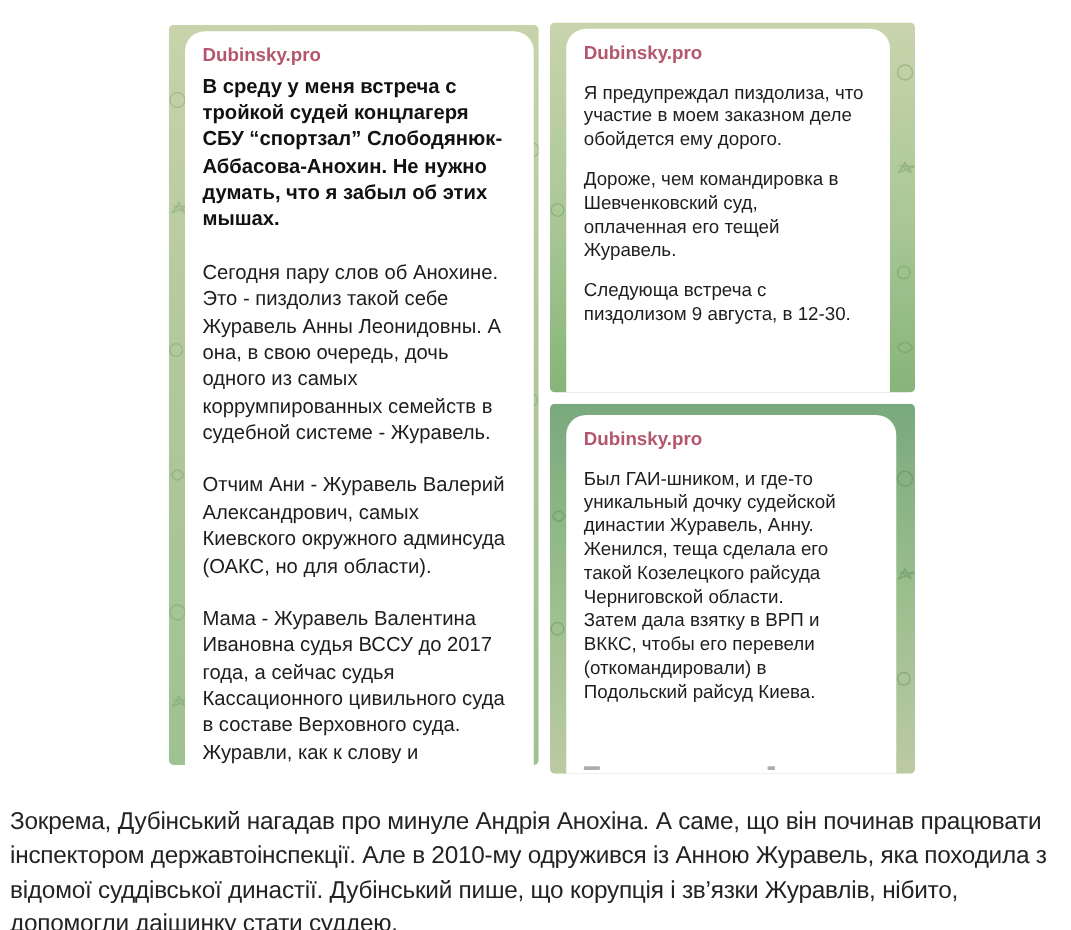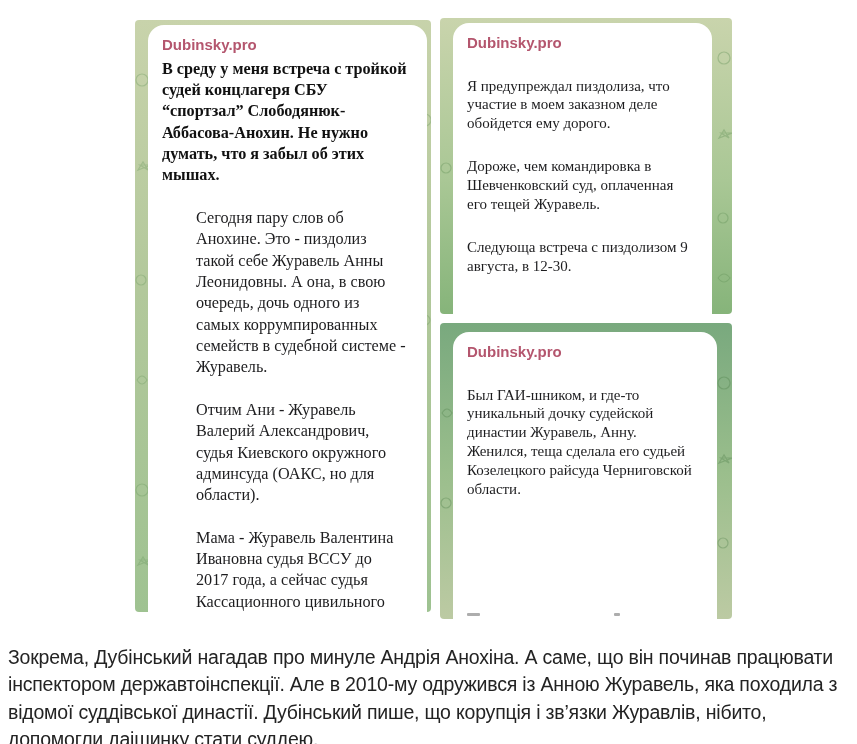--- a/index.html
+++ b/index.html
@@ -21,25 +21,25 @@
     position:absolute;background:#ffffff;border-radius:16px 16px 0 0;
     padding:8px 20px 12px 14px;box-sizing:border-box;
   }
   .bubble-left{left:13px;right:4px; top:5px;bottom:0;}
   .bubble-rt  {left:13px;right:20px;top:5px;bottom:0;}
   .bubble-rb  {left:13px;right:15px;top:9px;bottom:0;}
   .channel{
     font-weight:bold;color:#b4566e;font-size:15px;line-height:1.3;
     margin:2px 0 4px 0;letter-spacing:0;
   }
-  .para{margin:0;color:#1d1d1f;font-family:Liberation Serif, serif;}
+  .para{margin:0;color:#1d1d1f;}
   .card-left .para{font-size:16.2px;line-height:1.32;}
   .card-rt .para,.card-rb .para{font-size:15px;line-height:1.26;}
-  .card-left .gap{margin-top:21px;margin-left:34px;}
-  .card-rt .gap,.card-rb .gap{margin-top:24px;}
+  .card-left .gap{margin-top:21px;}
+  .card-rt .gap,.card-rb .gap{margin-top:13px;}
   .bold{font-weight:bold;color:#111111;}
   
   .cutoff{position:absolute;bottom:3px;left:14px;height:3px;width:200px;}
   .cutoff i{position:absolute;top:0;height:2.5px;background:#8a8a8a;opacity:.7;border-radius:1px;}
   .cutoff .f1{left:0;width:13px;}
   .cutoff .f2{left:147px;width:6px;}
   
   .caption{
     position:absolute;left:8px;top:644px;width:843px;margin:0;
     font-size:19.5px;line-height:1.4;color:#232323;letter-spacing:-0.2px;
@@ -62,21 +62,21 @@
             <path d="M3 545 l5 -8 5 8 -8 -5 h11 z"></path>
           <circle cx="290" cy="100" r="6"></circle>
             <circle cx="290" cy="300" r="5"></circle>
         </g>
       </svg>
     </div>
     <div class="bubble bubble-left">
       <div class="channel">Dubinsky.pro</div>
       <p class="para bold">В среду у меня встреча с тройкой судей концлагеря СБУ “спортзал” Слободянюк- Аббасова-Анохин. Не нужно думать, что я забыл об этих мышах.</p>
       <p class="para gap">Сегодня пару слов об Анохине. Это - пиздолиз такой себе Журавель Анны Леонидовны. А она, в свою очередь, дочь одного из самых коррумпированных семейств в судебной системе - Журавель.</p>
-      <p class="para gap">Отчим Ани - Журавель Валерий Александрович, судья Киевского окружного админсуда (ОАКС, но для области).</p>
+      <p class="para gap">Отчим Ани - Журавель Валерий Александрович, самых Киевского окружного админсуда (ОАКС, но для области).</p>
       <p class="para gap">Мама - Журавель Валентина Ивановна судья ВССУ до 2017 года, а сейчас судья Кассационного цивильного суда в составе Верховного суда. Журавли, как к слову и Слободянюк, известны как “судьи майдана”, а также считаются самой богатой и влиятельной династией в судебной системе.</p>
     </div>
   </figure>
 
   <figure class="card card-rt" style="margin:0;">
     <div class="card-bg bg-rt">
       <svg class="doodles" viewBox="0 0 292 296" xmlns="http://www.w3.org/2000/svg">
         <g fill="none" stroke="#5f8f55" stroke-width="1.2">
           <circle cx="284" cy="40" r="6"></circle>
             <path d="M279 120 l5 -8 5 8 -8 -5 h11 z"></path>
@@ -102,21 +102,22 @@
             <path d="M279 140 l5 -8 5 8 -8 -5 h11 z"></path>
           <circle cx="283" cy="220" r="5"></circle>
             <circle cx="6" cy="180" r="5"></circle>
           <path d="M2 90 q5 -8 10 0 q-5 8 -10 0"></path>
         </g>
       </svg>
     </div>
     <div class="bubble bubble-rb">
       <div class="channel">Dubinsky.pro</div>
       <p class="para gap">Был ГАИ-шником, и где-то уникальный дочку судейской династии Журавель, Анну.</p>
-      <p class="para">Женился, теща сделала его судьей Козелецкого райсуда Черниговской области.</p>
+      <p class="para">Женился, теща сделала его такой Козелецкого райсуда Черниговской области.</p>
+      <p class="para">Затем дала взятку в ВРП и ВККС, чтобы его перевели (откомандировали) в Подольский райсуд Киева.</p>
       <div class="cutoff">
           <i class="f1"></i>
           <i class="f2"></i>
         </div>
     </div>
   </figure>
 
   <p class="caption">Зокрема, Дубінський нагадав про минуле Андрія Анохіна. А саме, що він починав працювати інспектором державтоінспекції. Але в 2010-му одружився із Анною Журавель, яка походила з відомої суддівської династії. Дубінський пише, що корупція і зв’язки Журавлів, нібито, допомогли даішинку стати суддею.</p>
 
 </div>

